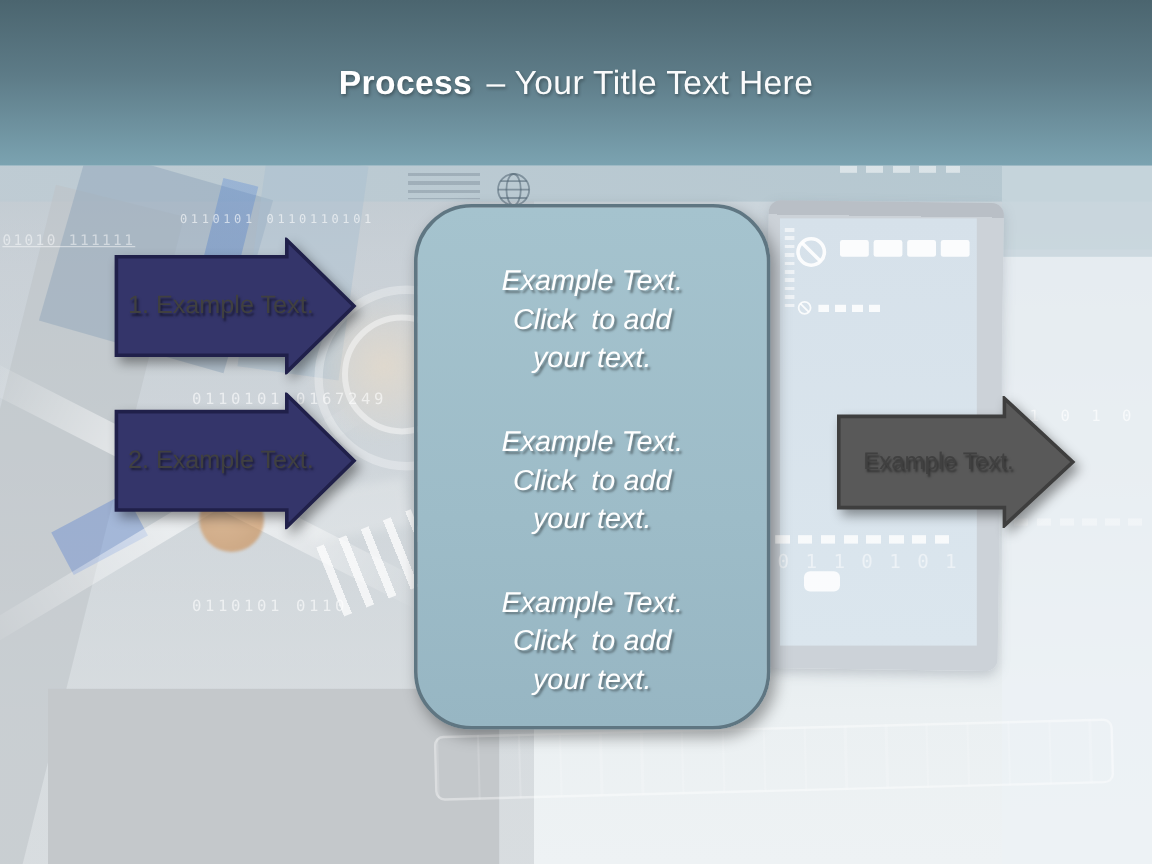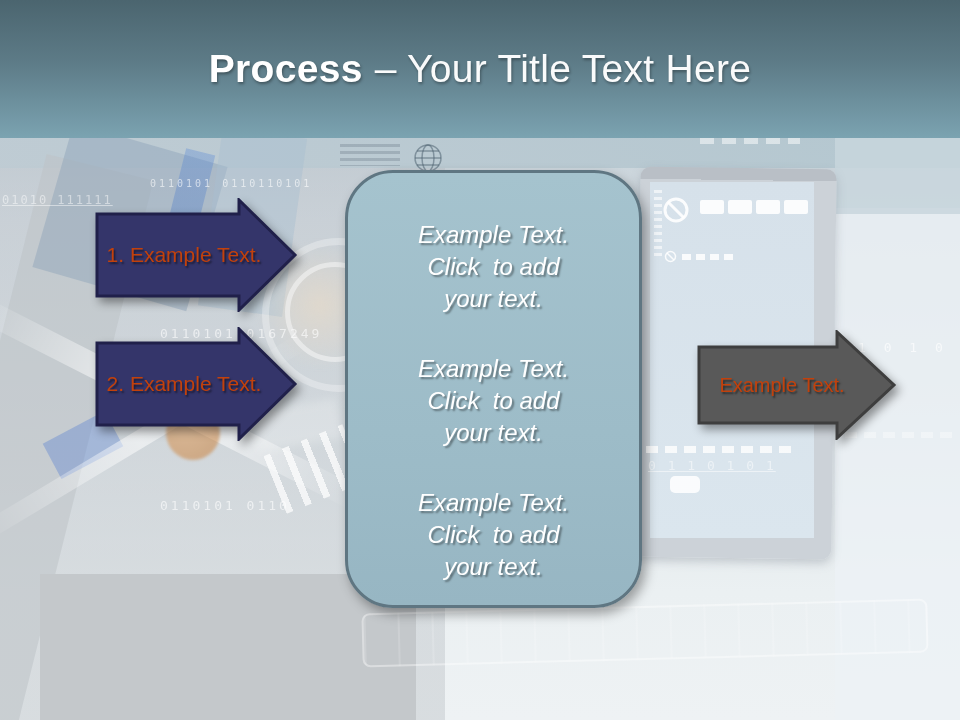--- a/index.html
+++ b/index.html
@@ -6,21 +6,21 @@
   .slide{
     position:relative;width:960px;height:720px;overflow:hidden;
     font-family:"Liberation Sans",sans-serif;background:#e9eef1;
   }
   
   .header{
     position:absolute;left:0;top:0;width:960px;height:138px;z-index:10;
     background:linear-gradient(180deg,#4b656f 0%,#5d7b87 45%,#7ba3b1 100%);
     display:flex;align-items:center;justify-content:center;
   }
-  .title{color:#fff;font-size:39px;letter-spacing:.3px;text-shadow:1px 2px 3px rgba(0,0,0,.35);white-space:nowrap;}
+  .title{color:#fff;font-size:28px;letter-spacing:.3px;text-shadow:1px 2px 3px rgba(0,0,0,.35);white-space:nowrap;}
   .title .t-bold{font-weight:700;}
   .title .t-rest{font-weight:400;margin-left:12px;opacity:.97;}
   
   .photo{
     position:absolute;left:0;top:138px;width:960px;height:582px;z-index:0;overflow:hidden;
     background:linear-gradient(180deg,#c7d2d9 0%,#d3dbe1 14%,#dde4e8 45%,#ebf0f2 78%,#eef2f4 100%);
   }
   .photo *{position:absolute;}
   .top-band{left:0;top:0;width:960px;height:30px;background:linear-gradient(90deg,rgba(190,203,211,.95),rgba(178,198,207,.9));}
   .left-gray-wash{left:0;top:28px;width:445px;height:554px;background:linear-gradient(180deg,rgba(184,190,197,.38),rgba(198,203,207,.55));}
@@ -69,29 +69,29 @@
   .fine-print-texture{left:340px;top:6px;width:60px;height:22px;opacity:.8;
     background:repeating-linear-gradient(180deg,rgba(90,105,120,.35) 0 3px,transparent 3px 7px);}
   .globe{left:412px;top:4px;}
   
   .binary{font-family:"DejaVu Sans Mono",monospace;color:rgba(255,255,255,.6);white-space:nowrap;}
   .bin-a{left:150px;top:40px;font-size:10px;letter-spacing:3px;}
   .bin-b{left:2px;top:55px;font-size:12px;letter-spacing:2px;opacity:.8;text-decoration:underline;}
   .bin-c{left:160px;top:188px;font-size:13px;letter-spacing:3px;}
   .bin-d{left:160px;top:312px;font-size:13px;letter-spacing:3px;margin-top:48px;}
   .bin-e{left:858px;top:202px;font-size:13px;letter-spacing:5px;color:rgba(255,255,255,.65);}
-  .bin-f{left:648px;top:320px;font-size:13px;letter-spacing:2px;color:rgba(255,255,255,.5);text-decoration:underline;}
+  .bin-f{left:648px;top:320px;font-size:16px;letter-spacing:2px;color:rgba(255,255,255,.5);}
   
   .step{position:absolute;left:95px;width:203px;height:114px;z-index:5;}
   .step svg,.output svg{display:block;filter:drop-shadow(4px 5px 5px rgba(0,0,0,.4));}
   .step-1{top:198px;} .step-2{top:327px;} .step-3{top:448px;}
   .shape-label{
     position:absolute;left:6px;top:0;width:166px;height:100%;
     display:flex;align-items:center;justify-content:center;
-    color:#c2410c;font-size:21px;text-shadow:1.5px 2px 2px rgba(0,0,0,.5);white-space:nowrap;
+    color:#404040;font-size:21px;text-shadow:1.5px 2px 2px rgba(0,0,0,.5);white-space:nowrap;
   }
   .output{position:absolute;left:697px;top:330px;width:200px;height:110px;z-index:5;}
   .output .shape-label{width:158px;font-size:20px;}
   .panel{
     position:absolute;left:345px;top:170px;width:297px;height:438px;z-index:6;box-sizing:border-box;
     background:linear-gradient(180deg,#a5c3ce 0%,#9dbcc8 60%,#97b6c3 100%);
     border:3px solid #5f7682;border-radius:48px;
     box-shadow:4px 6px 12px rgba(0,0,0,.35);
     display:flex;flex-direction:column;align-items:center;gap:38px;padding-top:46px;
   }

